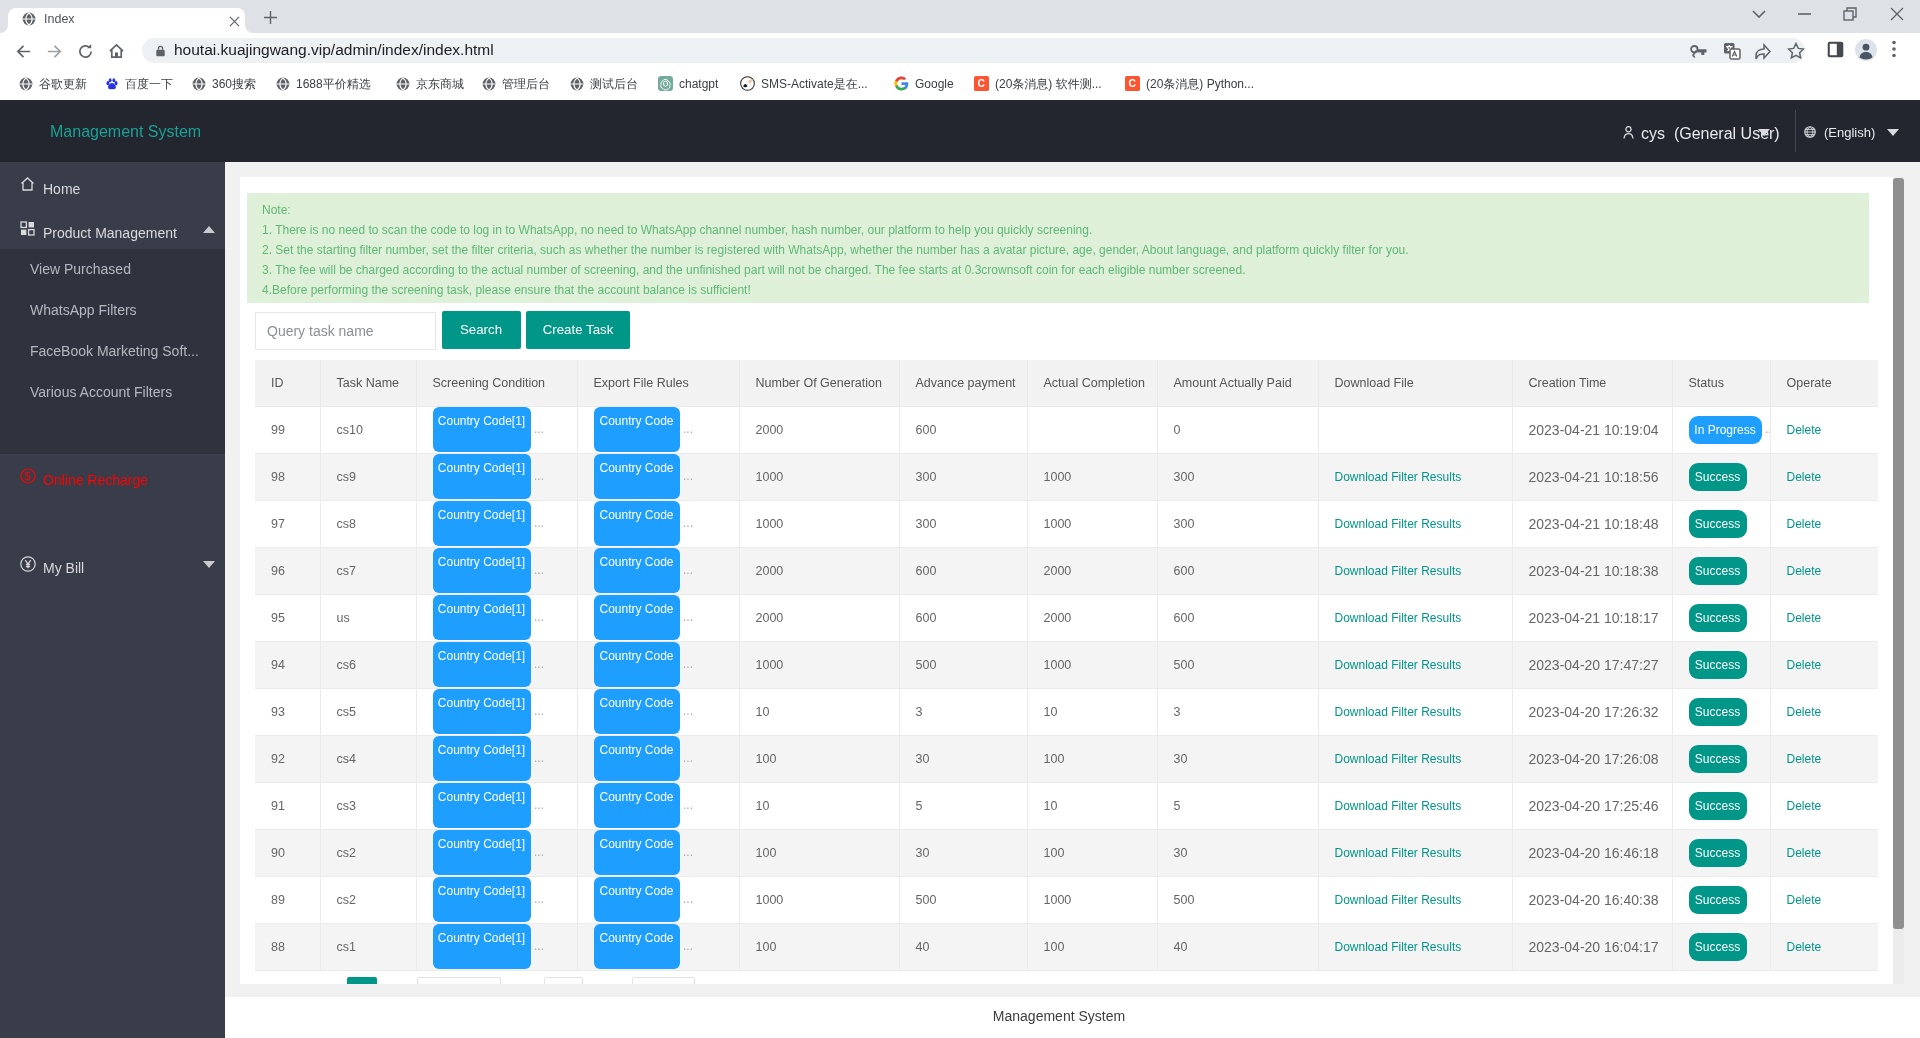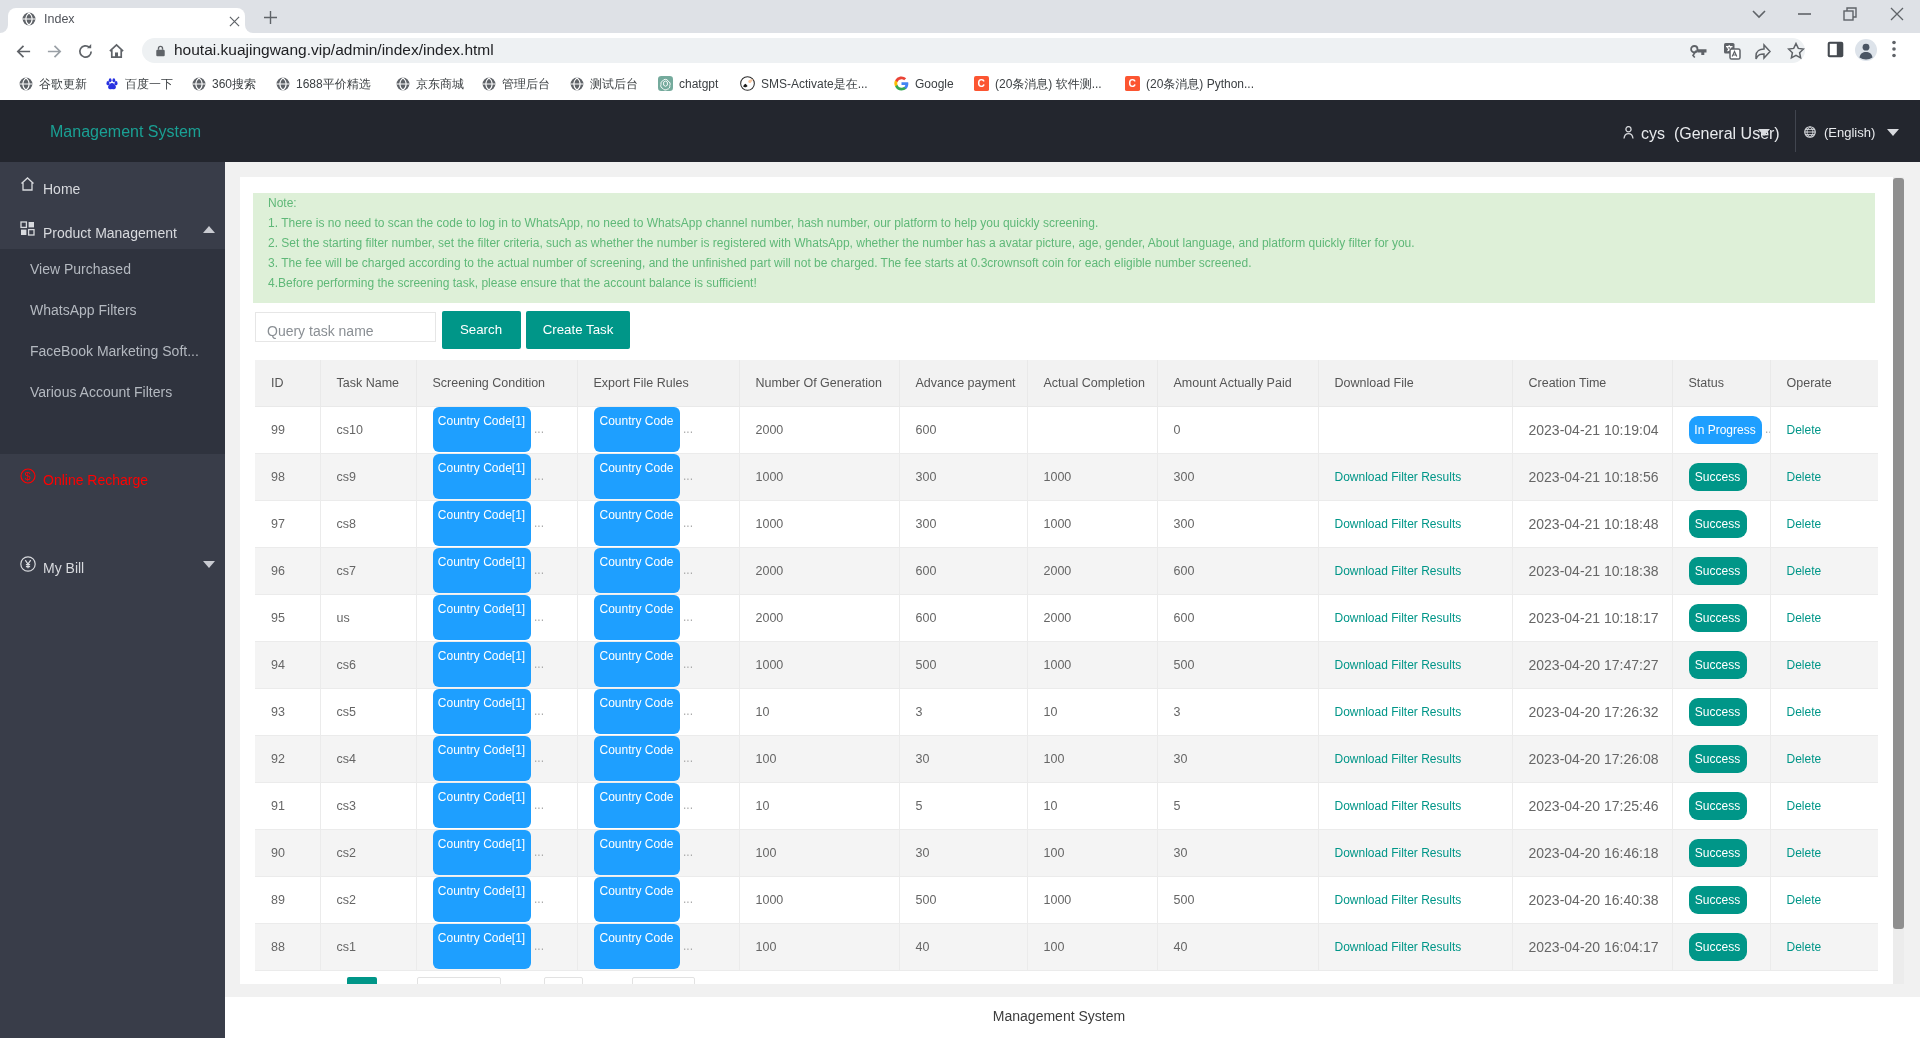--- a/index.html
+++ b/index.html
@@ -27,23 +27,23 @@
 .mi svg { position:absolute; left:20px; top:14px; }
 .sub { position:absolute; left:0; width:225px; background:#2f333e; }
 .si { position:relative; display:block; height:41px; line-height:41px; padding-left:30px; font-size:14px; color:#b4b9c0; }
 .si.active { background:#009688; color:#fff; padding-left:32px; }
 .tri-up { width:0; height:0; border-left:6px solid transparent; border-right:6px solid transparent;
   border-bottom:7px solid #c9cbd1; position:absolute; left:203px; top:19px; }
 .tri-dn { width:0; height:0; border-left:6px solid transparent; border-right:6px solid transparent;
   border-top:7px solid #c9cbd1; position:absolute; left:203px; top:19px; }
 #main { position:absolute; left:225px; top:162px; width:1695px; height:835px; background:#f1f1f1; }
 #card { position:absolute; left:15px; top:15px; width:1653px; height:807px; background:#fff; overflow:hidden; }
-#note { position:absolute; left:13px; top:16px; width:1622px; height:110px; background:#def0d8;
-  color:#5fb878; font-size:12px; line-height:20px; padding:0 15px; }
-#qinput { position:absolute; left:15px; top:134.5px; width:181px; height:30px; border:1px solid #e6e6e6;
+#note { position:absolute; left:7px; top:16px; width:1622px; height:110px; background:#def0d8;
+  color:#5fb878; font-size:12px; line-height:20px; padding:7px 15px; }
+#qinput { position:absolute; left:15px; top:134.5px; width:181px; height:38px; border:1px solid #e6e6e6;
   background:#fff; font-size:14px; color:#8a8f94; line-height:36px; padding-left:11px; }
 .btn { position:absolute; top:134px; height:38px; background:#009688; color:#fff; font-size:13.3px;
   text-align:center; line-height:38px; border-radius:2px; }
 
 #tbl { position:absolute; left:15px; top:183px; width:1623px; border-collapse:collapse; table-layout:fixed;
   font-size:12.5px; color:#666; }
 #tbl th { height:46px; background:#f2f2f2; font-weight:normal; text-align:left; padding-left:16px;
   font-size:12.5px; color:#555; border:1px solid #e9e9e9; border-top:none; }
 #tbl th:first-child { border-left:none; } #tbl th:last-child { border-right:none; }
 #tbl td { height:47px; padding-left:16px; white-space:nowrap; overflow:hidden; border:1px solid #ebebeb; }

